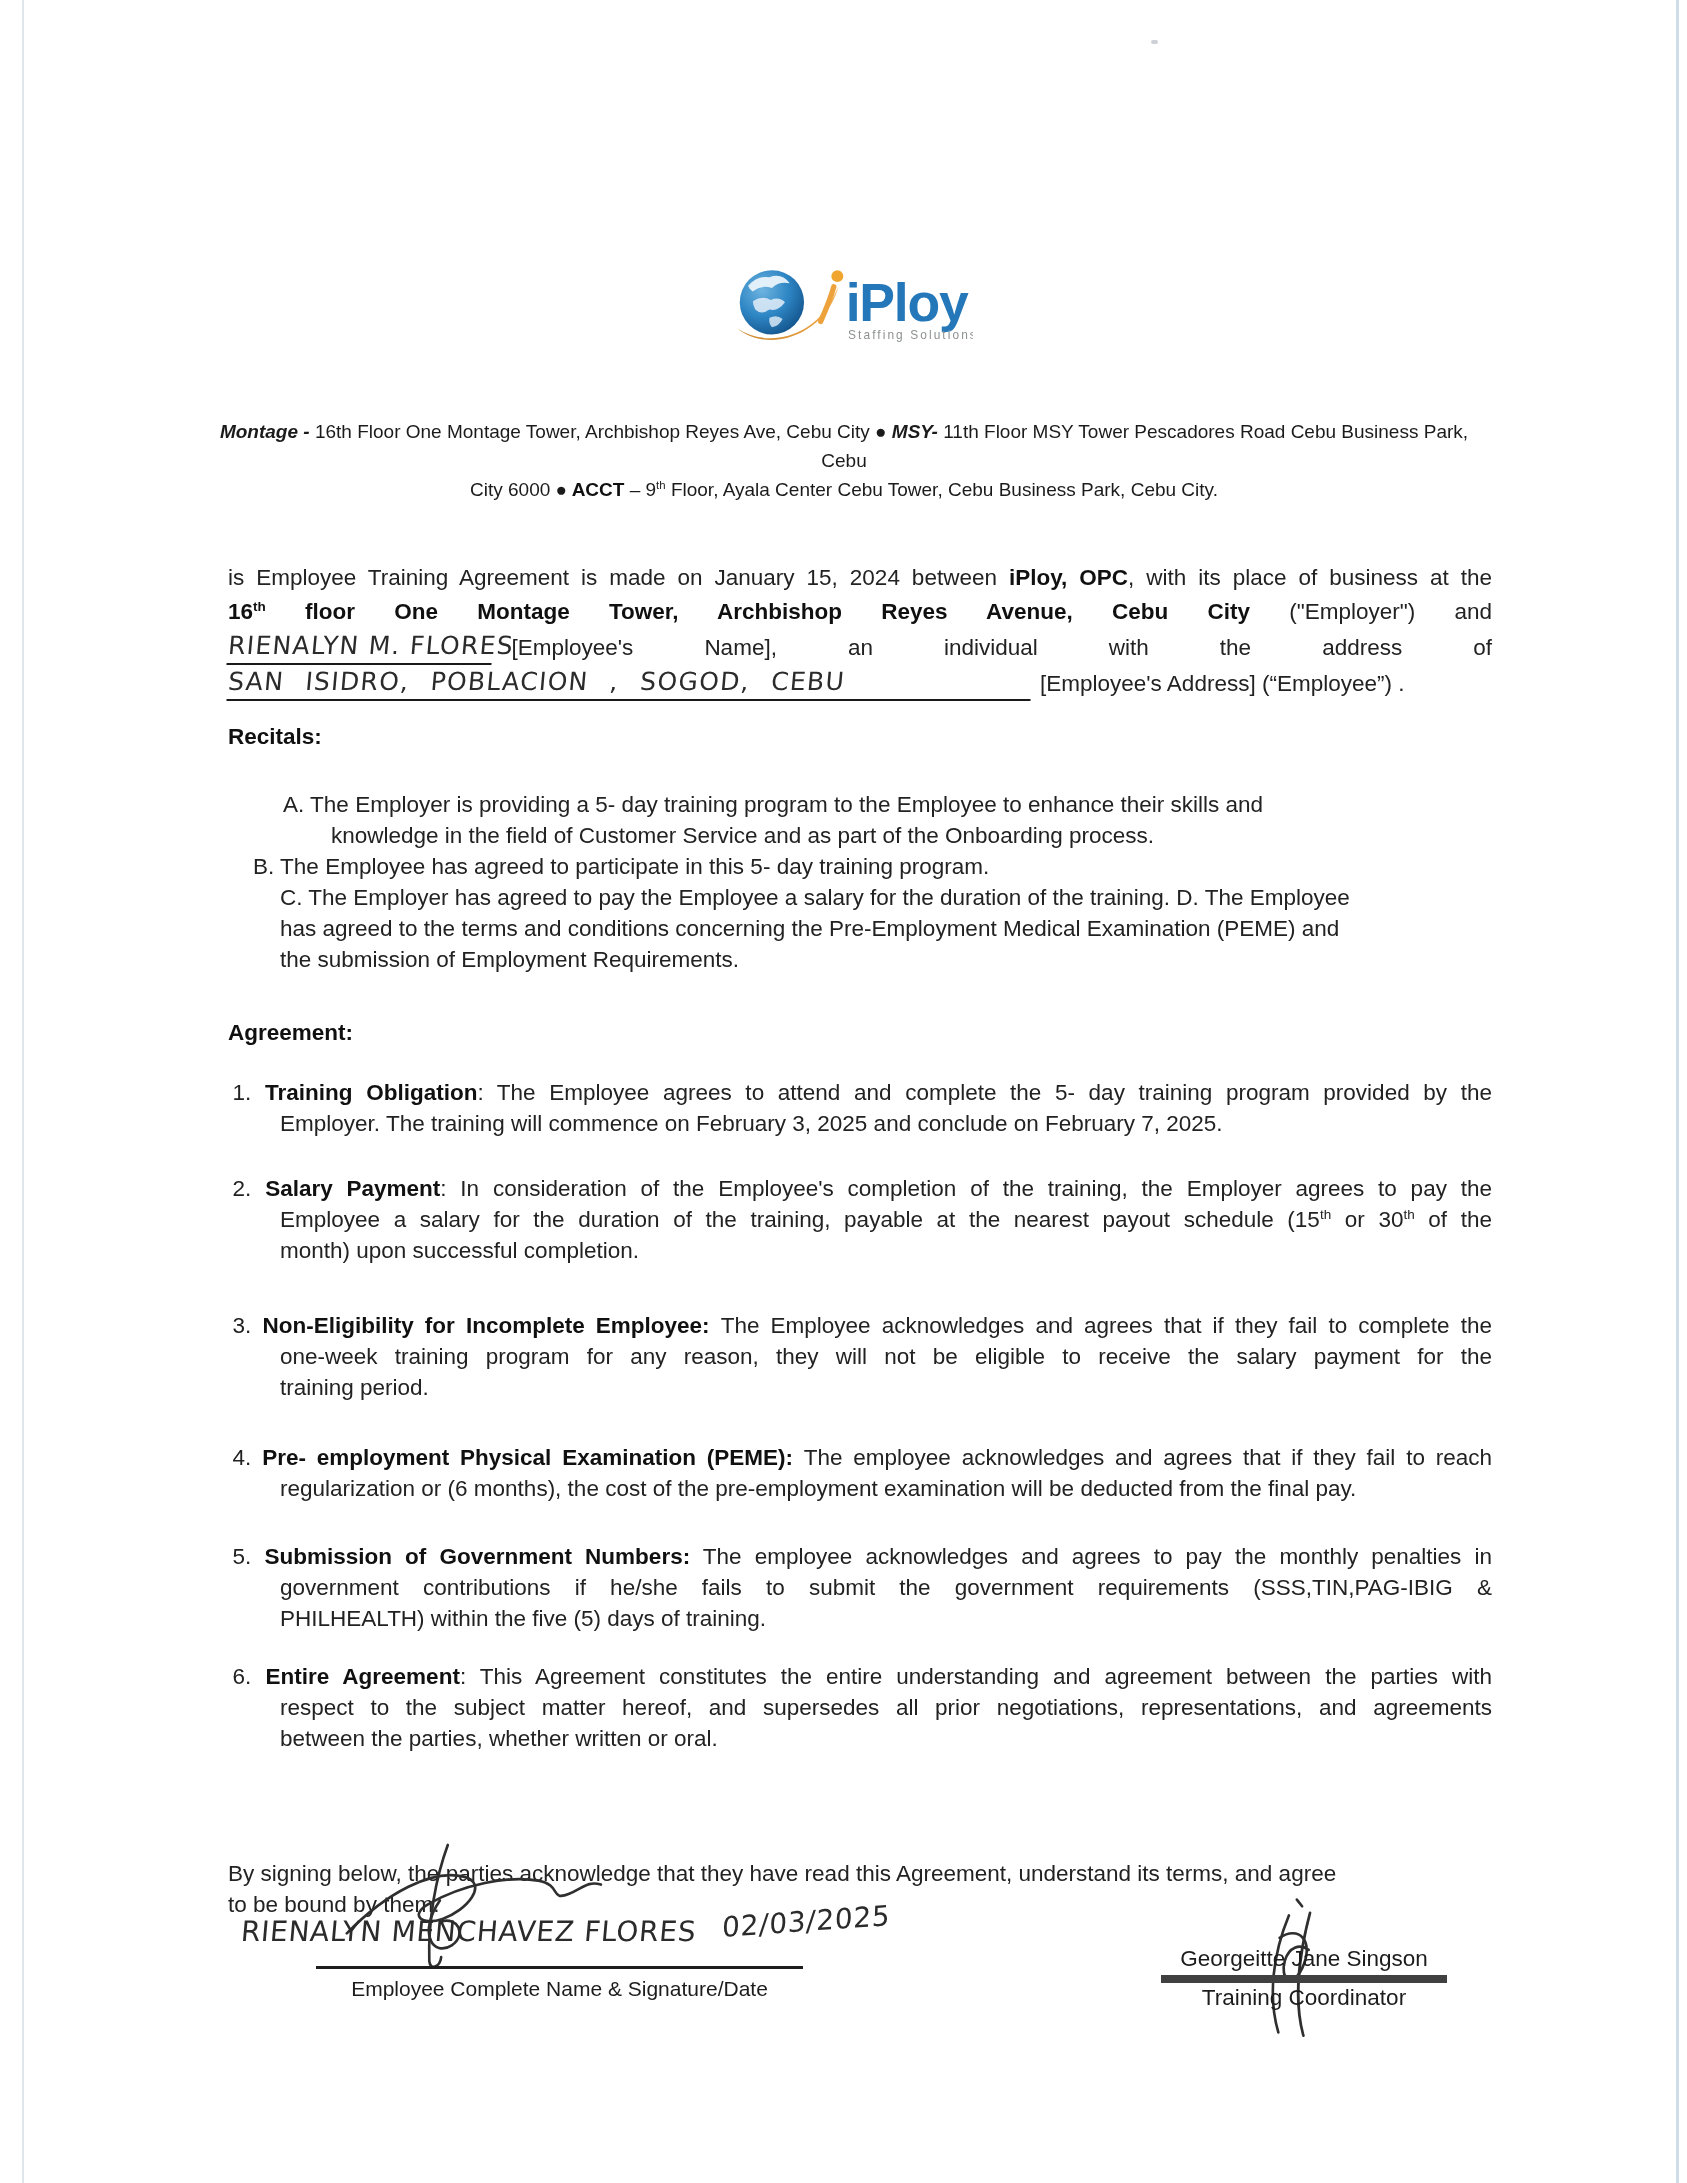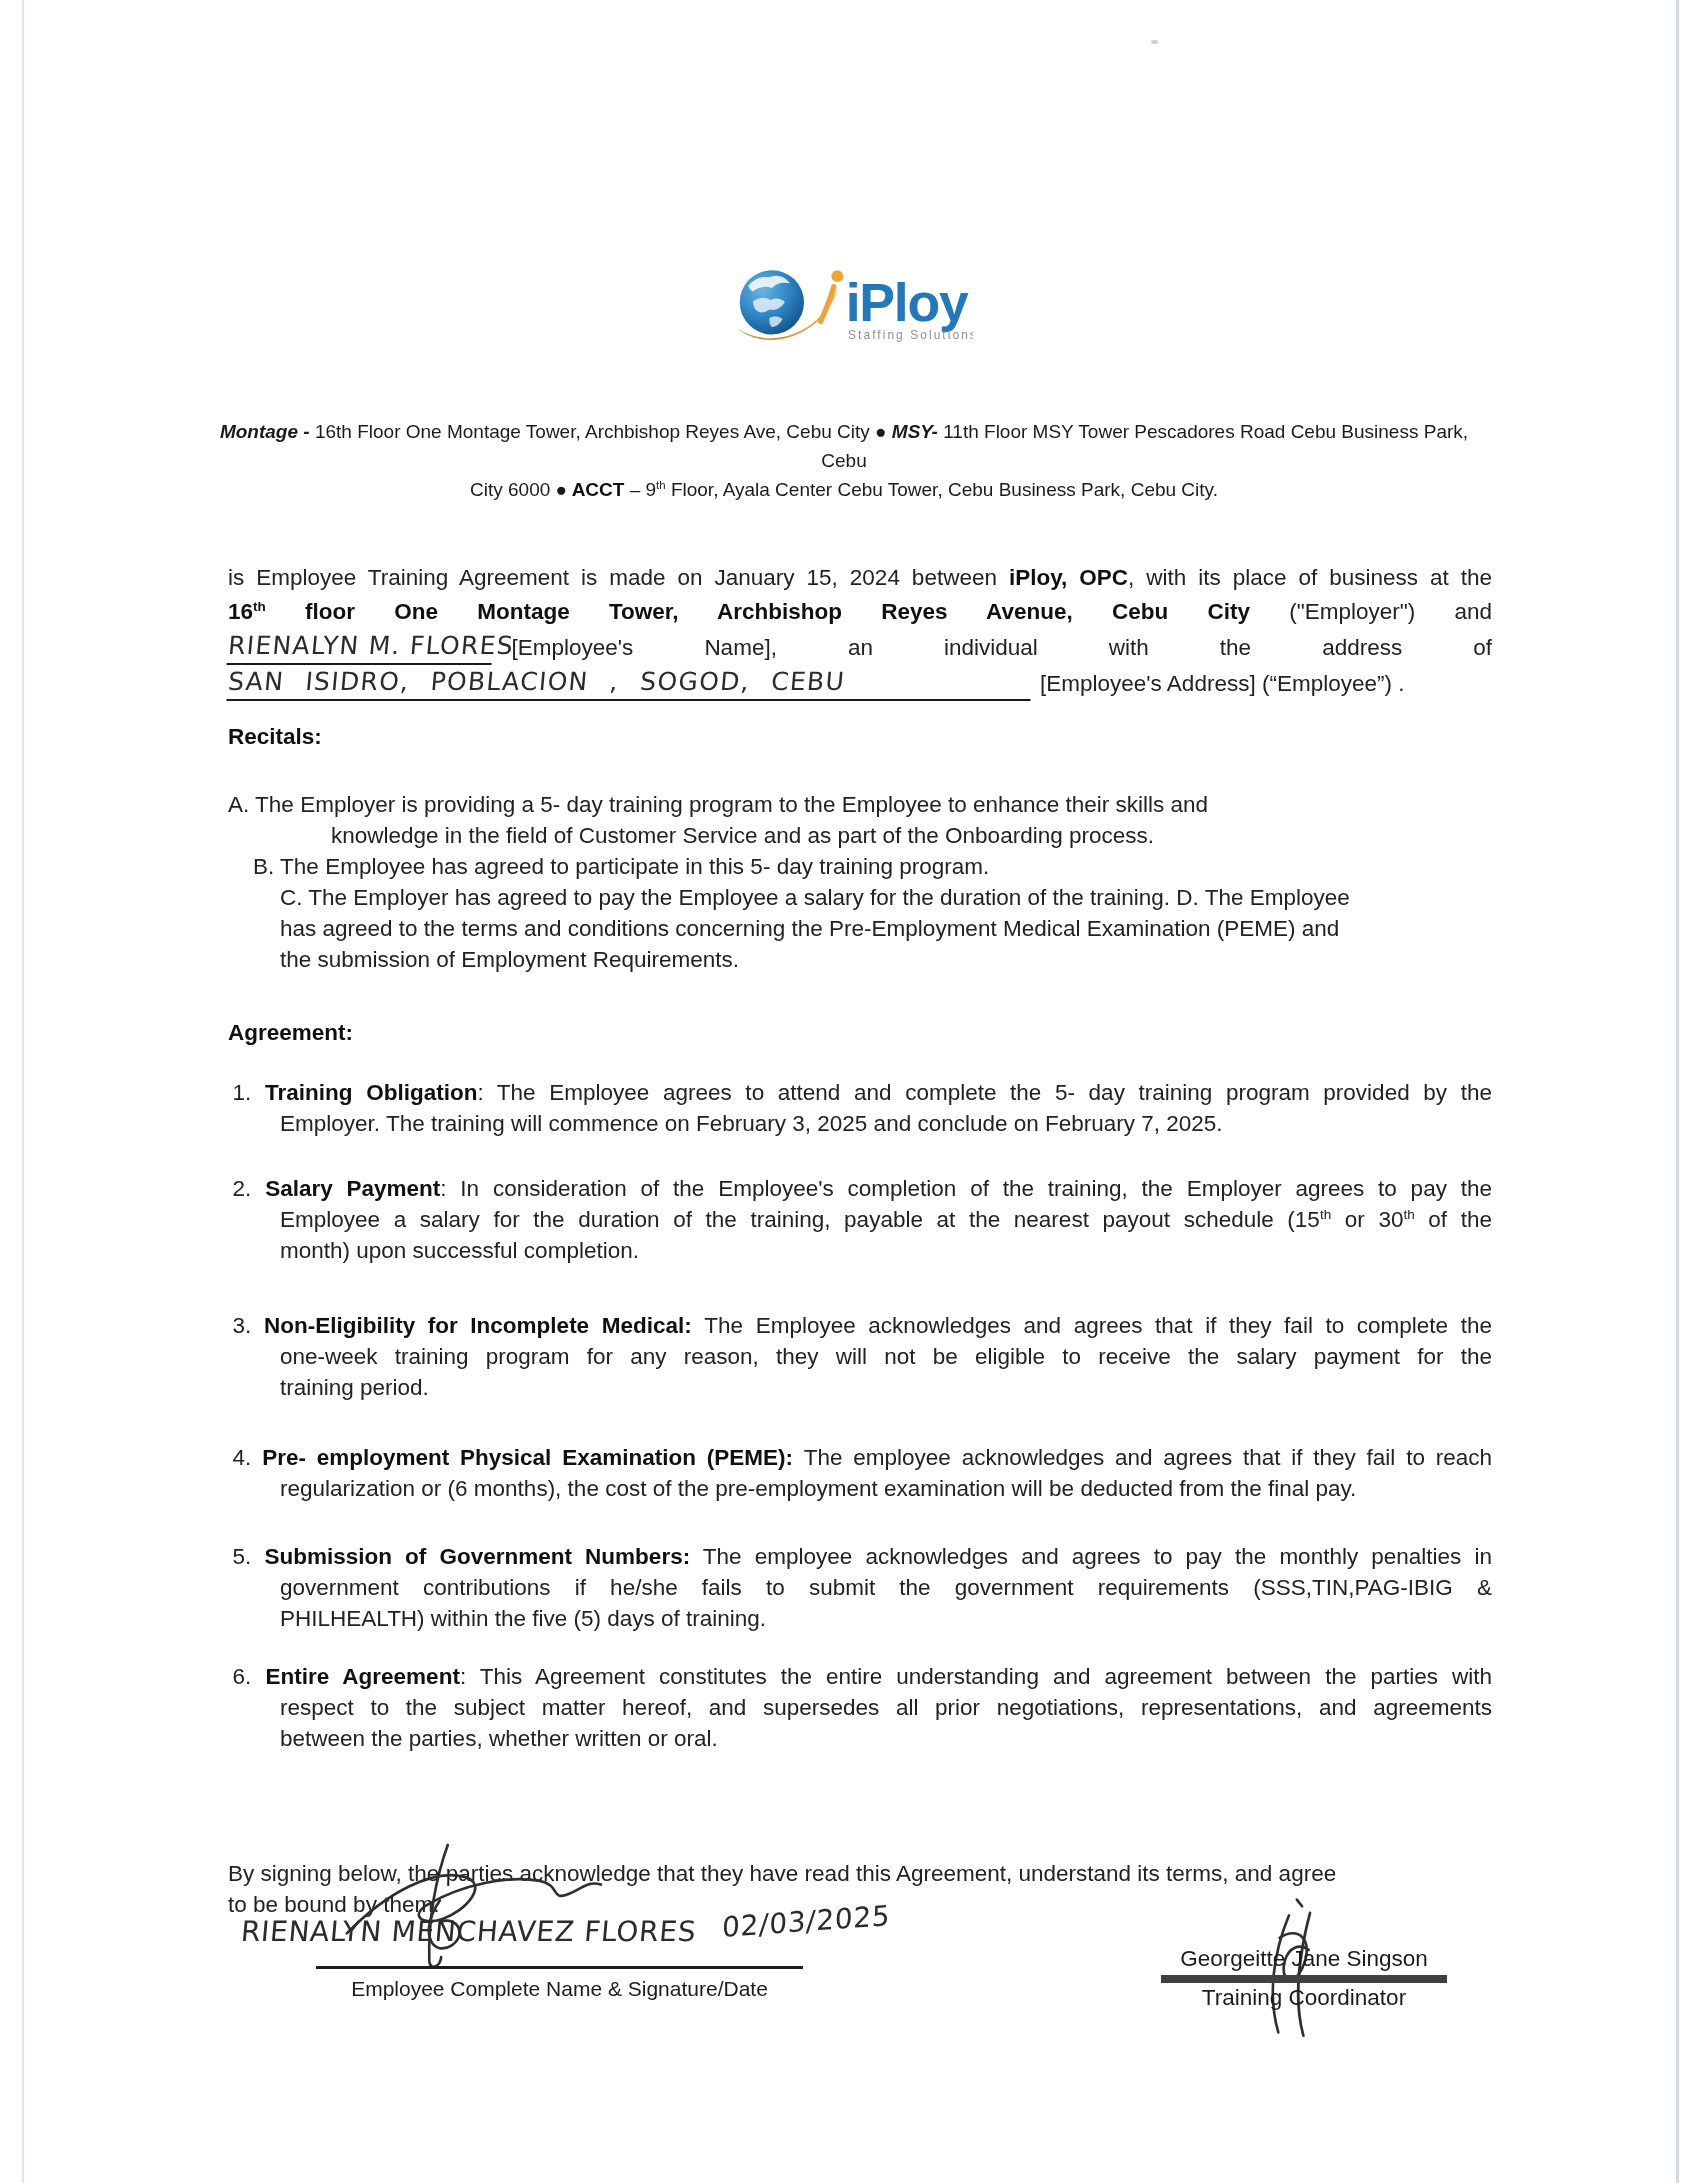--- a/index.html
+++ b/index.html
@@ -45,21 +45,21 @@
     transform:skewX(-5deg);
     letter-spacing:1.3px;
     white-space:nowrap;
   }
   .hw-name-line{width:265px;border-bottom:2px solid #1a1a1a;font-size:25px;margin-right:18.5px;flex:none;}
   .hw-addr-line{width:804px;border-bottom:2px solid #1a1a1a;font-size:25px;flex:none;word-spacing:12px;}
   .after-addr{margin-left:8px;white-space:nowrap;}
 
   .heading{font-weight:bold;color:#101010;font-size:22.5px;}
 
-  .rec-a1{line-height:31px;}
+  .rec-a1{margin-left:55px;line-height:31px;}
   .rec-a2{margin-left:103px;line-height:31px;}
   .rec-b{margin-left:25px;line-height:31px;}
   .rec-c{margin-left:52px;line-height:31px;}
 
   .item{left:228px;width:1264px;}
   .item .first{margin-left:4.6px;line-height:31px;}
   .item .cont{margin-left:52px;line-height:31px;}
 
   .closing{left:228px;width:1264px;line-height:31px;}
 
@@ -171,21 +171,21 @@
       <span>2. </span><span class="b">Salary Payment</span><span>: </span><span>In consideration of the Employee's completion of the training, the Employer agrees to pay the</span>
     </div>
     <div class="cont jl">
       <span>Employee a salary for the duration of the training, payable at the nearest payout schedule (15</span><span class="sup">th</span><span> or 30</span><span class="sup">th</span><span> of the</span>
     </div>
     <div class="cont">month) upon successful completion.</div>
   </div>
 
   <div class="abs item doc" style="top:1310px;">
     <div class="first jl">
-      <span>3. </span><span class="b">Non-Eligibility for Incomplete Medical</span><span class="b">: </span><span>The Employee acknowledges and agrees that if they fail to complete the</span>
+      <span>3. </span><span class="b">Non-Eligibility for Incomplete Employee</span><span class="b">: </span><span>The Employee acknowledges and agrees that if they fail to complete the</span>
     </div>
     <div class="cont jl">one-week training program for any reason, they will not be eligible to receive the salary payment for the</div>
     <div class="cont">training period.</div>
   </div>
 
   <div class="abs item doc" style="top:1442px;">
     <div class="first jl">
       <span>4. </span><span class="b">Pre- employment Physical Examination (PEME)</span><span class="b">: </span><span>The employee acknowledges and agrees that if they fail to reach</span>
     </div>
     <div class="cont">regularization or (6 months), the cost of the pre-employment examination will be deducted from the final pay.</div>

